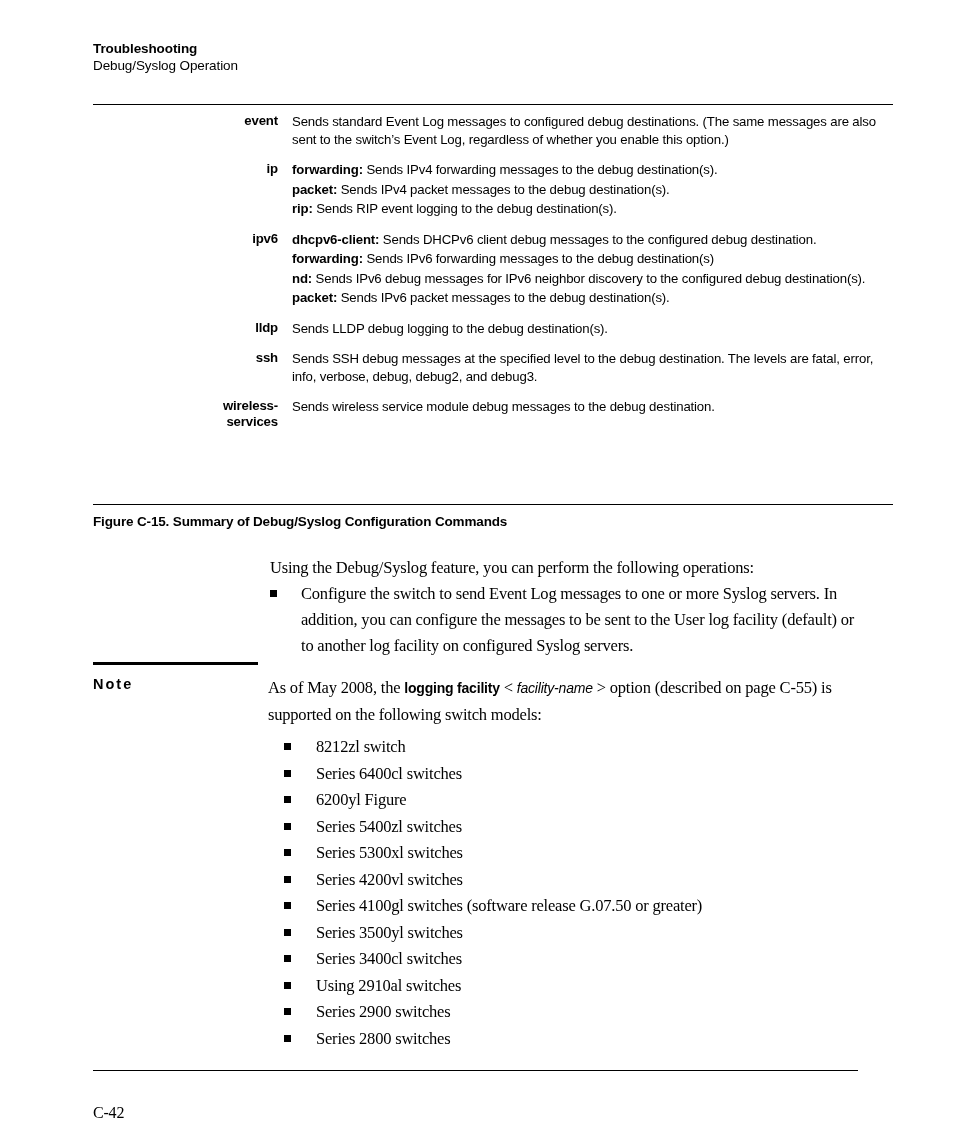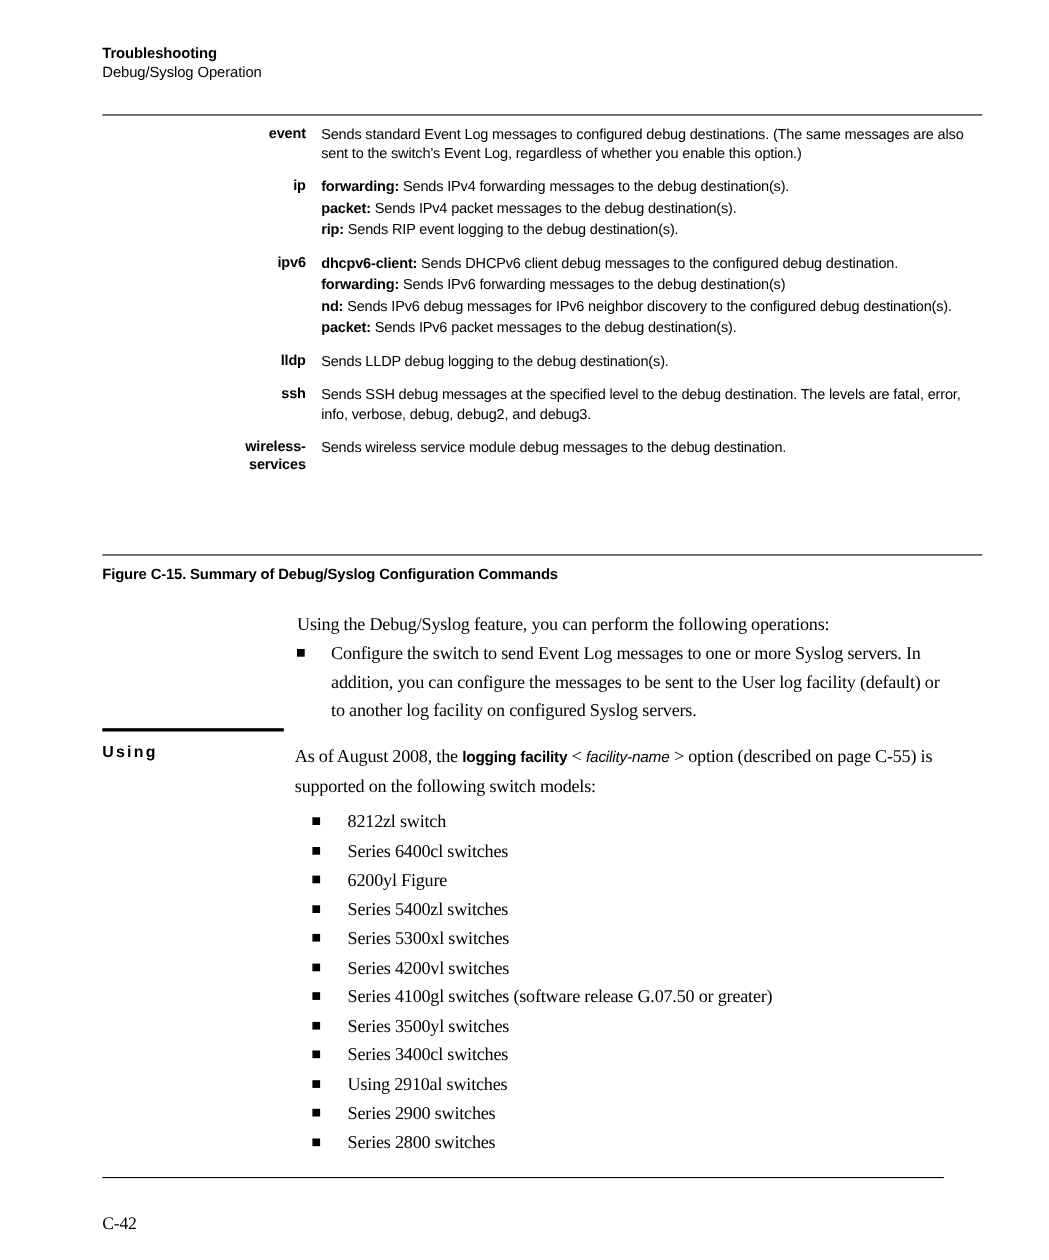--- a/index.html
+++ b/index.html
@@ -280,23 +280,23 @@
   <div class="fig-caption">Figure C-15. Summary of Debug/Syslog Configuration Commands</div>
 
   <div class="intro">
     <p class="body-para">Using the Debug/Syslog feature, you can perform the following operations:</p>
     <ul class="bullet-list" id="intro-bullets">
         <li class="bullet-item"><span class="bullet-marker"></span><span>Configure the switch to send Event Log messages to one or more Syslog servers. In addition, you can configure the messages to be sent to the User log facility (default) or to another log facility on configured Syslog servers.</span></li>
       </ul>
   </div>
 
   <div class="rule-note"></div>
-  <div class="note-label">Using</div>
+  <div class="note-label">Note</div>
   <div class="note-body">
-    <p class="body-para"><span>As of August 2008, the </span><b class="sans">logging facility</b><span> &lt; </span><i>facility-name</i><span> &gt; </span><span>option (described on page C-55) is supported on the following switch models:</span></p>
+    <p class="body-para"><span>As of May 2008, the </span><b class="sans">logging facility</b><span> &lt; </span><i>facility-name</i><span> &gt; </span><span>option (described on page C-55) is supported on the following switch models:</span></p>
   </div>
   <ul class="note-list" id="note-bullets">
       <li class="bullet-item"><span class="bullet-marker"></span><span>8212zl switch</span></li>
       <li class="bullet-item"><span class="bullet-marker"></span><span>Series 6400cl switches</span></li>
       <li class="bullet-item"><span class="bullet-marker"></span><span>6200yl Figure</span></li>
       <li class="bullet-item"><span class="bullet-marker"></span><span>Series 5400zl switches</span></li>
       <li class="bullet-item"><span class="bullet-marker"></span><span>Series 5300xl switches</span></li>
       <li class="bullet-item"><span class="bullet-marker"></span><span>Series 4200vl switches</span></li>
       <li class="bullet-item"><span class="bullet-marker"></span><span>Series 4100gl switches (software release G.07.50 or greater)</span></li>
       <li class="bullet-item"><span class="bullet-marker"></span><span>Series 3500yl switches</span></li>

